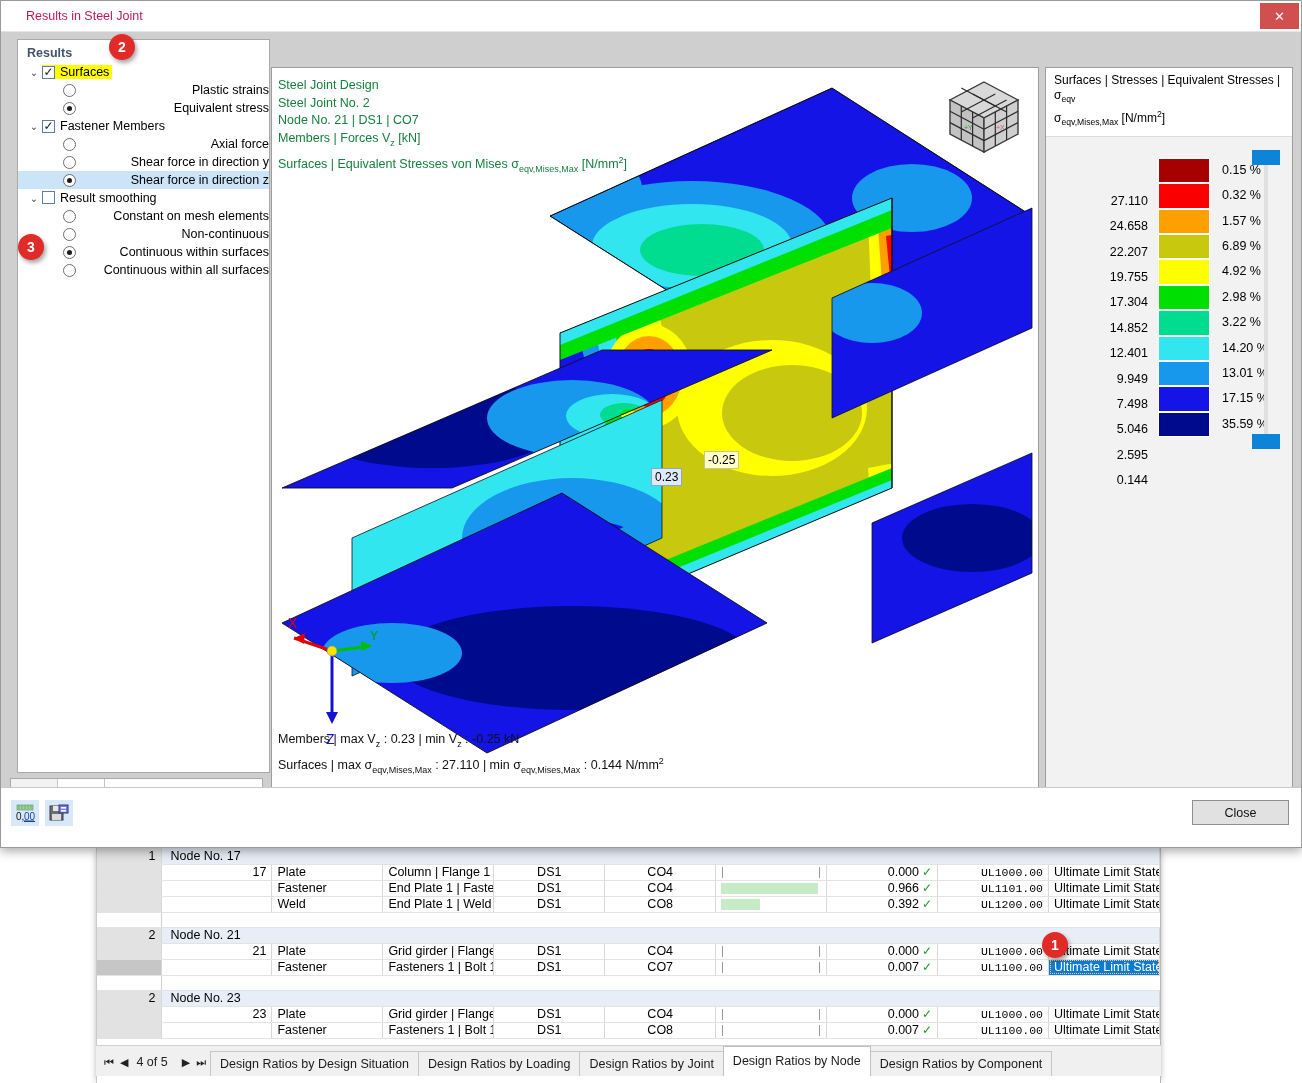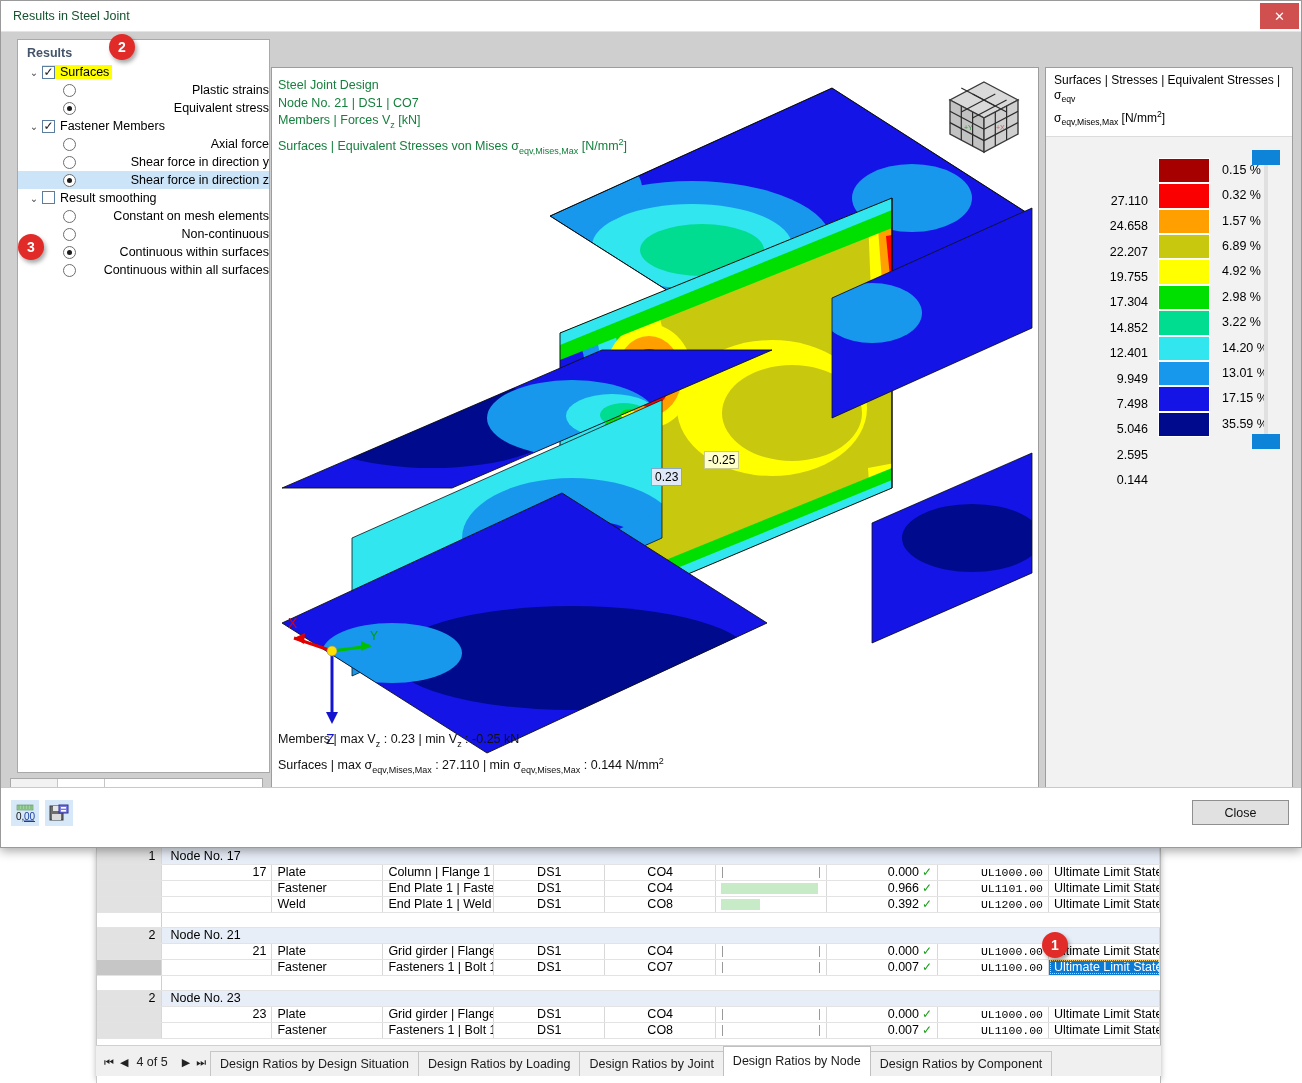--- a/index.html
+++ b/index.html
@@ -85,21 +85,21 @@
   
   #dialog {
     position: absolute; left: 0; top: 0; width: 1302px; height: 848px;
     background: #d4d0c8; border: 1px solid #9a9a9a;
     box-shadow: 0 3px 10px rgba(0,0,0,.35);
   }
   .titlebar {
     height: 31px; background: #ffffff; border-bottom: 1px solid #e4e4e4;
     display: flex; align-items: center; position: relative;
   }
-  .titlebar .title { padding-left: 12px; font-size: 12.5px; color: #14532d; }
+  .titlebar .title { padding-left: 25px; font-size: 12.5px; color: #be185d; }
   .close-x {
     position: absolute; right: 2px; top: 2px; width: 39px; height: 26px;
     background: #d0504f; color: #fff; display: flex; align-items: center; justify-content: center;
     font-size: 13px; cursor: default;
   }
   .dlg-body { position: absolute; left: 0; top: 31px; right: 0; bottom: 0; background: #cfcfcf; }
 
   
   .left-panel {
     position: absolute; left: 16px; top: 7px; width: 253px; height: 734px;
@@ -595,20 +595,21 @@
           <polygon points="60,656 54,644 66,644" fill="#1414d0"></polygon>
           <circle cx="60" cy="583" r="5" fill="#ffe000" stroke="#888" stroke-width="0.6"></circle>
           <text x="16" y="560" fill="#e00000" font-family="Liberation Sans, sans-serif" font-size="14">X</text>
           <text x="98" y="572" fill="#00a000" font-family="Liberation Sans, sans-serif" font-size="12">Y</text>
           <text x="54" y="676" fill="#1414d0" font-family="Liberation Sans, sans-serif" font-size="14">Z</text>
         </g>
       </svg>
 
       <div class="view-head">
         <div>Steel Joint Design</div>
+        <div>Steel Joint No. 2</div>
         <div>Node No. 21 | DS1 | CO7</div>
         <div><span>Members | Forces V</span><sub>z</sub><span> [kN]</span></div>
         <div><span>Surfaces | Equivalent Stresses von Mises σ</span><sub>eqv,Mises,Max</sub><span> [N/mm</span><sup>2</sup>]</div>
       </div>
 
       <div class="navcube">
         <svg width="84" height="84" viewBox="0 0 84 84">
           <g stroke="#3a3a3a" stroke-width="1.4">
             <polygon points="42,6 76,24 42,42 8,24" fill="#d9d9d9"></polygon>
             <polygon points="8,24 42,42 42,76 8,58" fill="#c2c2c2"></polygon>

